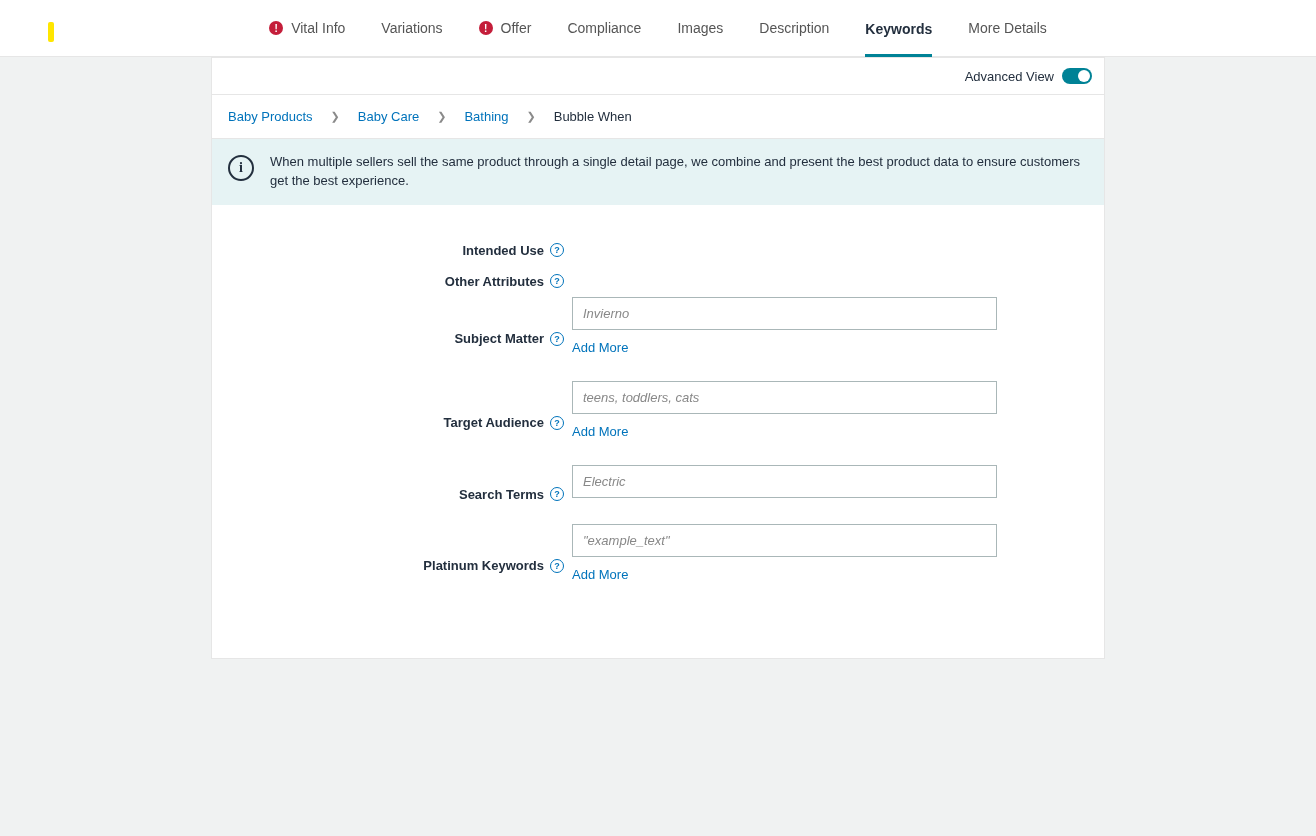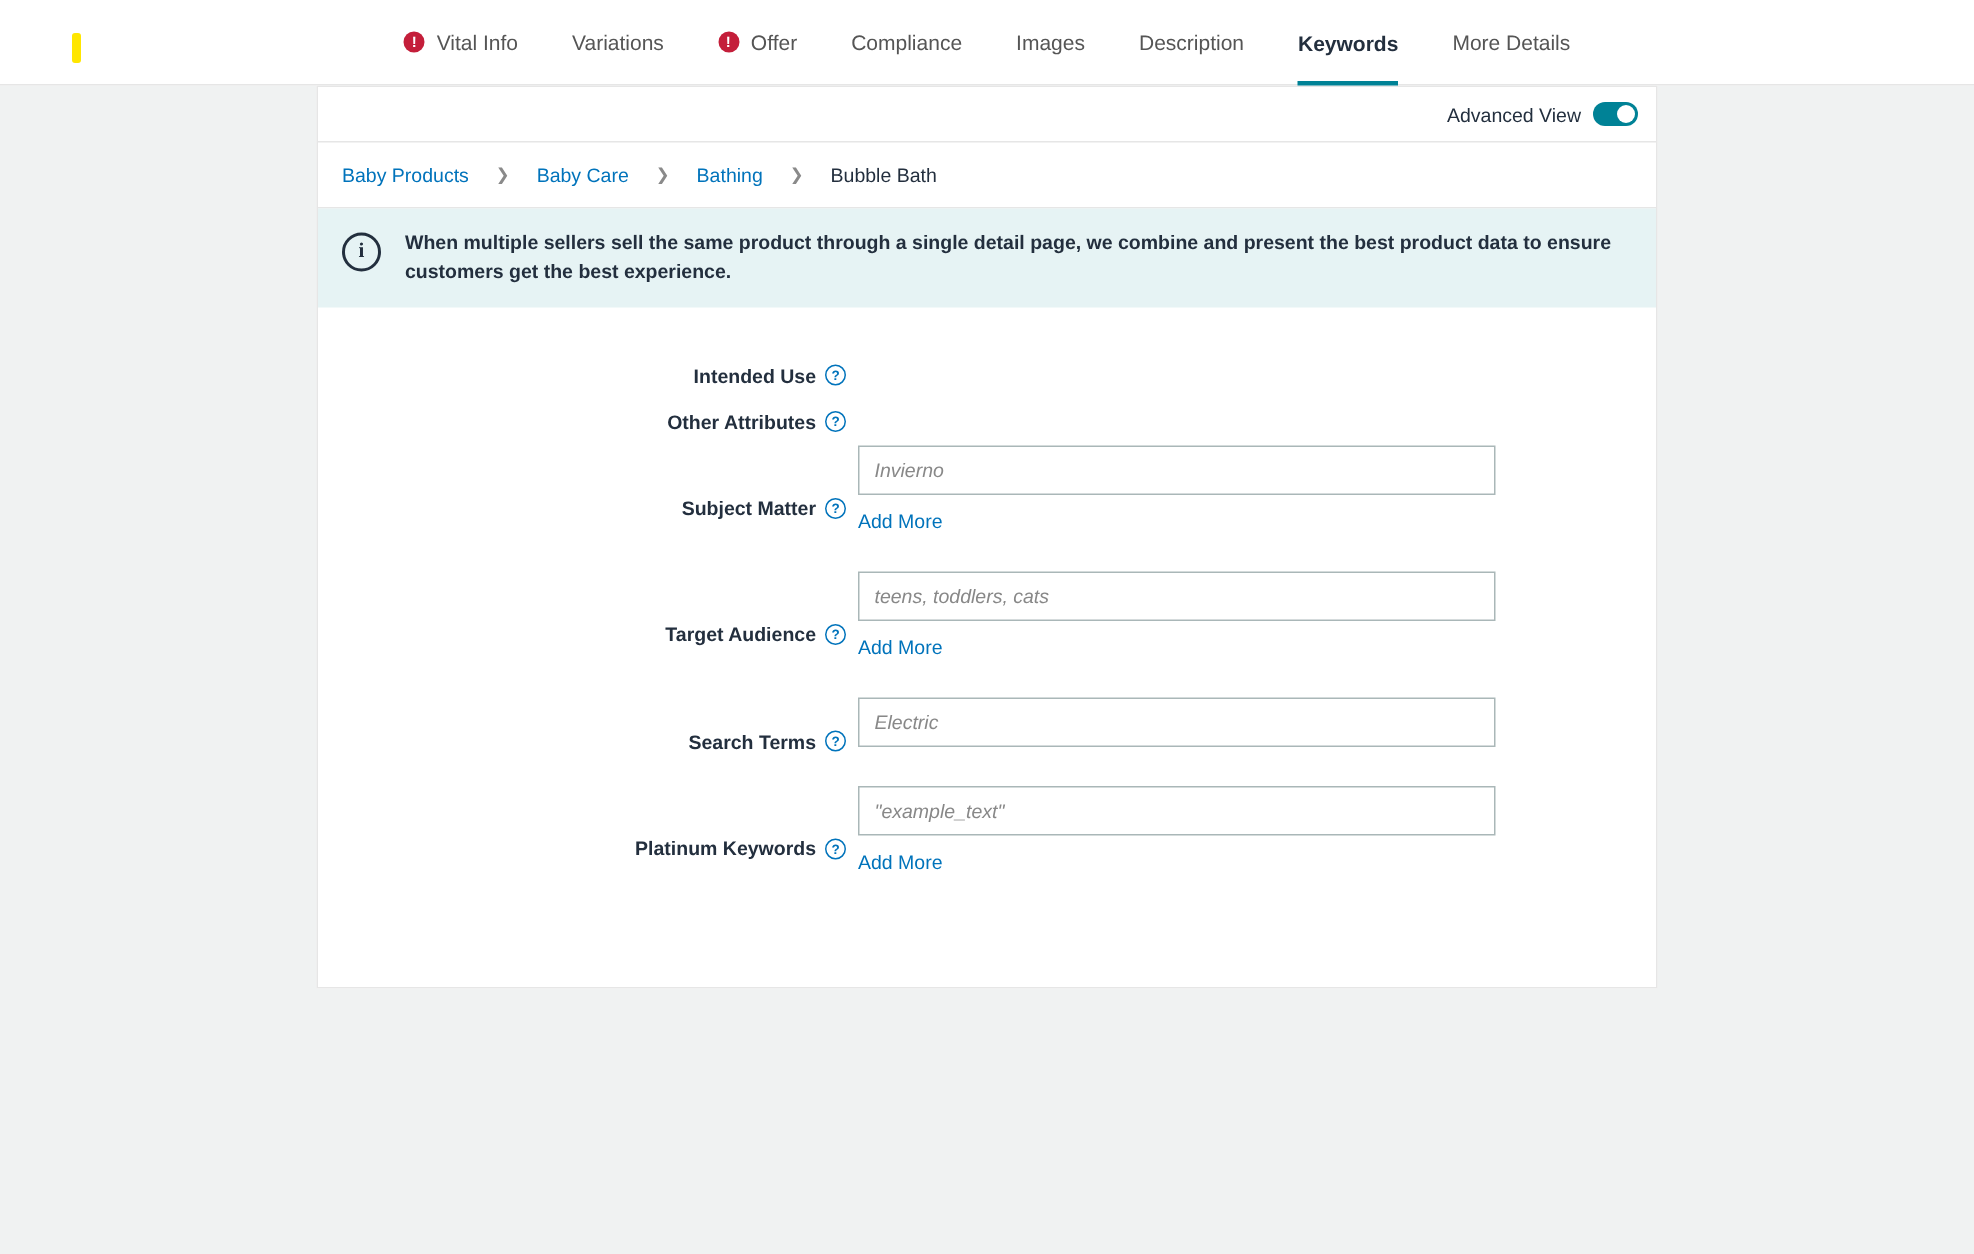--- a/index.html
+++ b/index.html
@@ -14,21 +14,21 @@
   .panel { background: #fff; border: 1px solid #e6e6e6; margin-top: 0; }
   .adv-row { display: flex; justify-content: flex-end; align-items: center; padding: 10px 12px; border-bottom: 1px solid #e6e6e6; font-size: 13px; }
   .toggle { width: 30px; height: 16px; background: #008296; border-radius: 10px; margin-left: 8px; position: relative; cursor: pointer; }
   .toggle::after { content: ""; position: absolute; right: 2px; top: 2px; width: 12px; height: 12px; background: #fff; border-radius: 50%; }
   .breadcrumb { display: flex; align-items: center; gap: 18px; padding: 14px 16px; font-size: 13px; border-bottom: 1px solid #e6e6e6; }
   .breadcrumb a { color: #0073bb; text-decoration: none; cursor: pointer; }
   .breadcrumb .sep { color: #8a8a8a; font-size: 11px; }
   .breadcrumb .current { color: #232f3e; }
   .info-banner { background: #e6f3f4; padding: 14px 16px; display: flex; gap: 16px; align-items: flex-start; }
   .info-icon { flex-shrink: 0; width: 26px; height: 26px; border: 2px solid #232f3e; border-radius: 50%; display: flex; align-items: center; justify-content: center; font-weight: 700; font-family: Georgia, serif; font-size: 14px; margin-top: 2px; }
-  .info-text { font-size: 13px; font-weight: 700; line-height: 1.45; }
+  .info-text { font-size: 13px; font-weight: 400; line-height: 1.45; }
   .form-area { padding: 30px 30px 50px; }
   .form-row { display: flex; margin-bottom: 8px; align-items: center; }
   .form-label { width: 330px; text-align: right; padding-right: 8px; padding-top: 8px; font-size: 13px; font-weight: 700; display: flex; justify-content: flex-end; align-items: center; gap: 6px; }
   .help-icon { width: 14px; height: 14px; border: 1.5px solid #0073bb; border-radius: 50%; color: #0073bb; font-size: 9px; display: flex; align-items: center; justify-content: center; cursor: pointer; font-weight: 700; }
   .form-field { flex: 1; max-width: 425px; }
   .text-input { width: 100%; padding: 8px 10px; border: 1px solid #aab7b8; font-size: 13px; font-style: italic; color: #666; font-family: inherit; }
   .text-input::placeholder { font-style: italic; color: #888; }
   .add-more { color: #0073bb; font-size: 13px; cursor: pointer; display: inline-block; margin-top: 10px; margin-bottom: 18px; }
   .gap { height: 18px; }
   .footer-row { max-width: 894px; margin: 16px auto 40px; display: flex; justify-content: flex-end; gap: 10px; }
@@ -79,21 +79,21 @@
       <div class="toggle"></div>
     </div>
 
     <div class="breadcrumb">
       <a>Baby Products</a>
       <span class="sep">❯</span>
       <a>Baby Care</a>
       <span class="sep">❯</span>
       <a>Bathing</a>
       <span class="sep">❯</span>
-      <span class="current">Bubble Bath</span>
+      <span class="current">Bubble When</span>
     </div>
 
     <div class="info-banner">
       <div class="info-icon">i</div>
       <div class="info-text">When multiple sellers sell the same product through a single detail page, we combine and present the best product data to ensure customers get the best experience.</div>
     </div>
 
     <div class="form-area">
 
       <div class="form-row">

